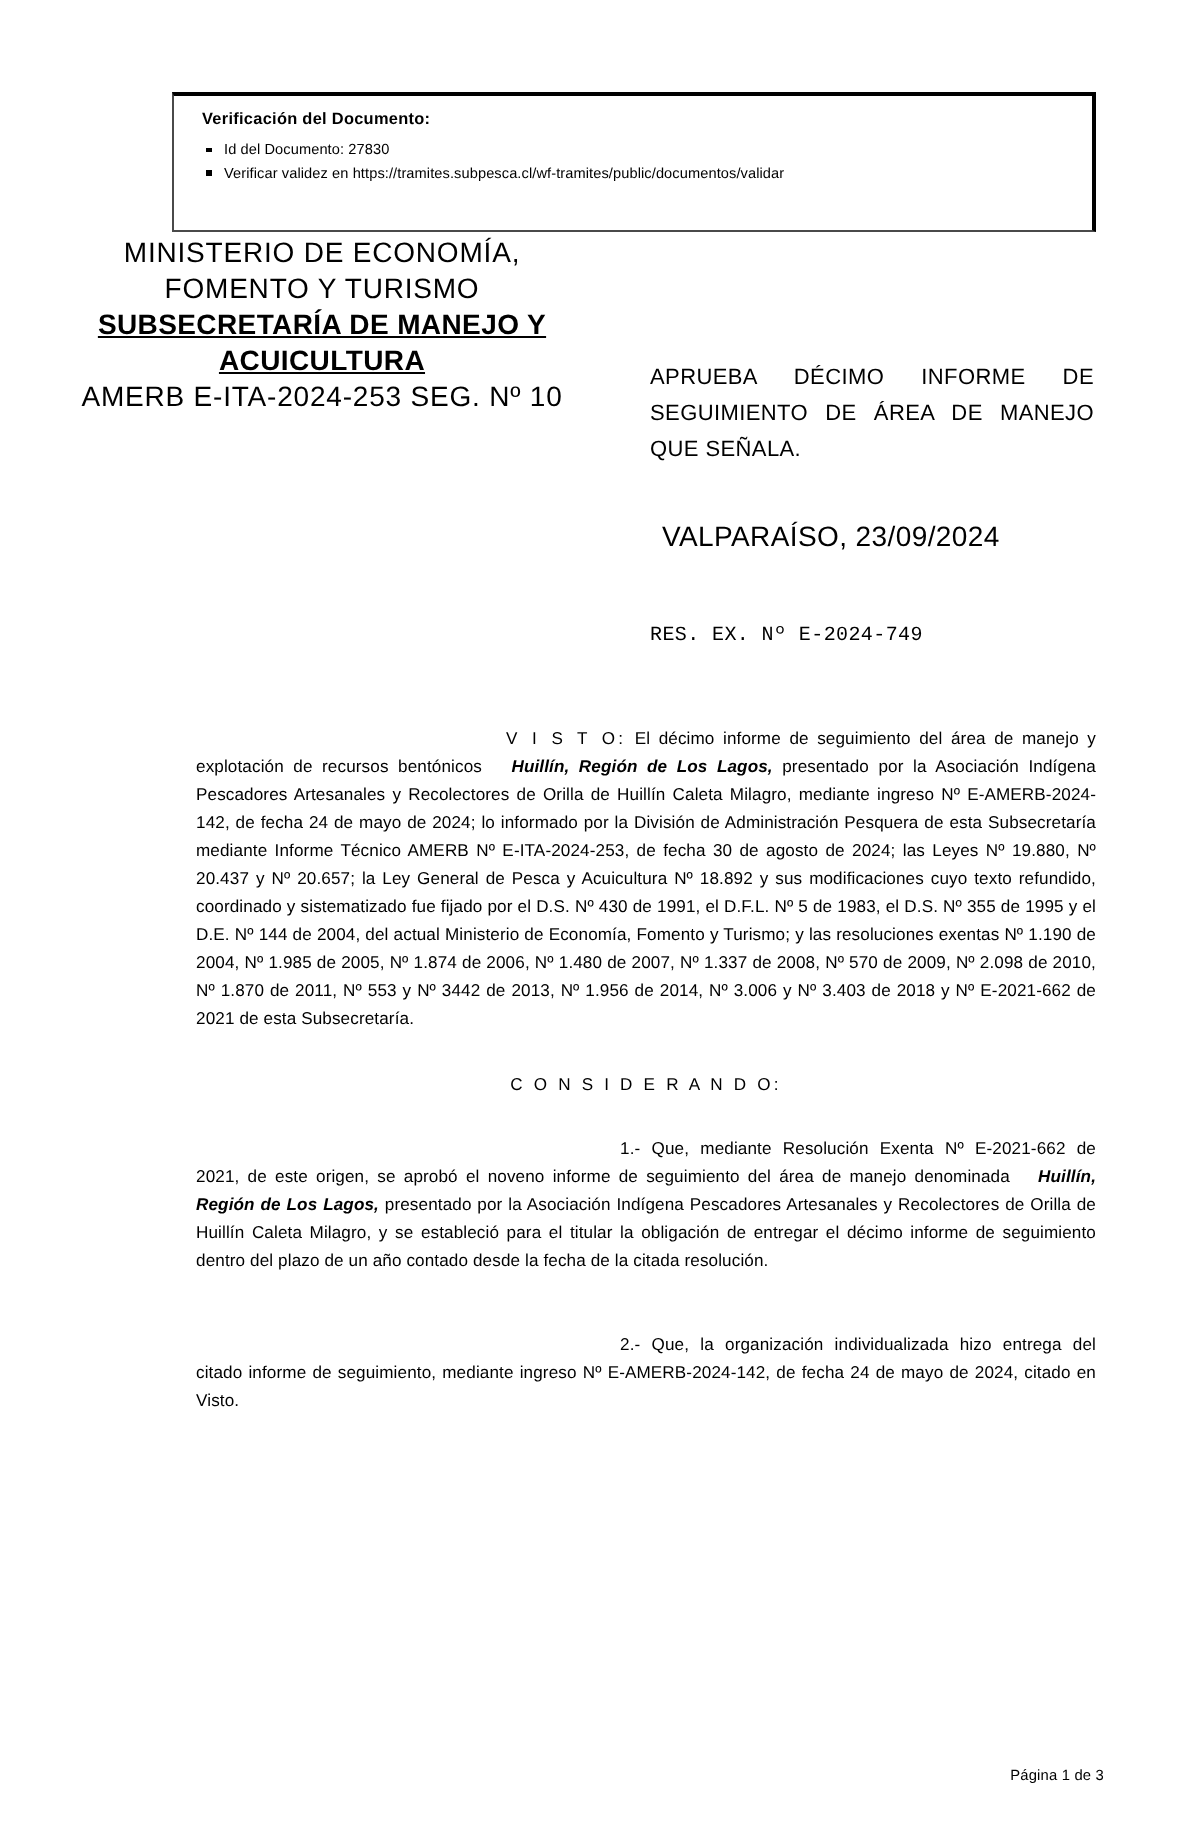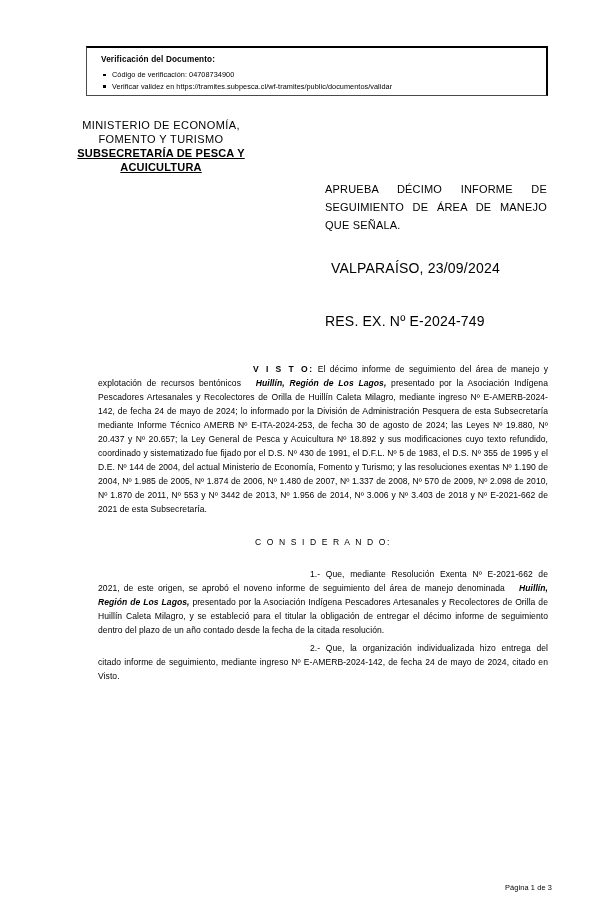--- a/index.html
+++ b/index.html
@@ -15,21 +15,21 @@
     color: #000000;
     overflow: hidden;
   }
 
   
   .verif-box {
     position: absolute;
     left: 86px;
     top: 46px;
     width: 462px;
-    height: 50px;
+    height: 70px;
     box-sizing: border-box;
     border: 1px solid #4a4a4a;
     border-top: 2px solid #000000;
     border-right: 2px solid #000000;
     background: #ffffff;
     padding: 7px 24px 4px 14px;
   }
   .verif-title {
     font-size: 8.2px;
     font-weight: bold;
@@ -63,21 +63,21 @@
   
   .letterhead {
     position: absolute;
     left: 36px;
     top: 118px;
     width: 250px;
     text-align: center;
     line-height: 1.28;
   }
   .lh-line {
-    font-size: 11px;
+    font-size: 14px;
     letter-spacing: 0.4px;
     display: block;
   }
   .lh-line.bold-underline {
     font-weight: bold;
     text-decoration: underline;
     letter-spacing: 0.2px;
   }
 
   
@@ -96,50 +96,51 @@
     position: absolute;
     left: 331px;
     top: 260px;
     font-size: 14px;
     letter-spacing: 0.2px;
   }
   .res-number {
     position: absolute;
     left: 325px;
     top: 313px;
-    font-size: 14px;
+    font-size: 10px;
     letter-spacing: 0.2px;
+    font-family: Liberation Mono, monospace;
   }
 
   
   .body-block {
     position: absolute;
     left: 98px;
     top: 362px;
     width: 450px;
   }
   p.para {
     margin: 0;
     font-size: 8.55px;
     line-height: 1.645;
     text-align: justify;
     text-indent: 0;
     letter-spacing: 0.06px;
   }
   p.para + p.para {
-    margin-top: 4px;
+    margin-top: 28px;
   }
   p.indent-first {
     text-indent: 155px;
   }
   p.indent-num {
     text-indent: 212px;
   }
   .kw {
-    font-weight: bold;
+    font-weight: normal;
     letter-spacing: 1.55px;
   }
   .bi {
     font-weight: bold;
     font-style: italic;
     padding-left: 10px;
   }
   .center-heading {
     margin: 20px 0 0 0;
     text-align: center;
@@ -157,29 +158,30 @@
     letter-spacing: 0.1px;
     text-align: right;
   }
 </style>
 </head>
 <body>
 
 <div class="verif-box">
   <div class="verif-title">Verificación del Documento:</div>
   <ul class="verif-list">
-    <li>Código de verificación: 04708734900</li>
+    <li>Id del Documento: 27830</li>
     <li>Verificar validez en https://tramites.subpesca.cl/wf-tramites/public/documentos/validar</li>
   </ul>
 </div>
 
 <div class="letterhead">
   <span class="lh-line">MINISTERIO DE ECONOMÍA,</span>
   <span class="lh-line">FOMENTO Y TURISMO</span>
-  <span class="lh-line bold-underline">SUBSECRETARÍA DE PESCA Y ACUICULTURA</span>
+  <span class="lh-line bold-underline">SUBSECRETARÍA DE MANEJO Y ACUICULTURA</span>
+  <span class="lh-line">AMERB E-ITA-2024-253 SEG. Nº 10</span>
 </div>
 
 <div class="subject-block">APRUEBA DÉCIMO INFORME DE SEGUIMIENTO DE ÁREA DE MANEJO QUE SEÑALA.</div>
 <div class="place-date">VALPARAÍSO, 23/09/2024</div>
 <div class="res-number">RES. EX. Nº E-2024-749</div>
 
 <div class="body-block">
 
   <p class="para indent-first"><span class="kw">V I S T O:</span><span> El décimo informe de seguimiento del área de manejo y explotación de recursos bentónicos </span><span class="bi">Huillín, Región de Los Lagos,</span><span> presentado por la Asociación Indígena Pescadores Artesanales y Recolectores de Orilla de Huillín Caleta Milagro, mediante ingreso Nº E-AMERB-2024-142, de fecha 24 de mayo de 2024; lo informado por la División de Administración Pesquera de esta Subsecretaría mediante Informe Técnico AMERB Nº E-ITA-2024-253, de fecha 30 de agosto de 2024; las Leyes Nº 19.880, Nº 20.437 y Nº 20.657; la Ley General de Pesca y Acuicultura Nº 18.892 y sus modificaciones cuyo texto refundido, coordinado y sistematizado fue fijado por el D.S. Nº 430 de 1991, el D.F.L. Nº 5 de 1983, el D.S. Nº 355 de 1995 y el D.E. Nº 144 de 2004, del actual Ministerio de Economía, Fomento y Turismo; y las resoluciones exentas Nº 1.190 de 2004, Nº 1.985 de 2005, Nº 1.874 de 2006, Nº 1.480 de 2007, Nº 1.337 de 2008, Nº 570 de 2009, Nº 2.098 de 2010, Nº 1.870 de 2011, Nº 553 y Nº 3442 de 2013, Nº 1.956 de 2014, Nº 3.006 y Nº 3.403 de 2018 y Nº E-2021-662 de 2021 de esta Subsecretaría.</span></p>
 

